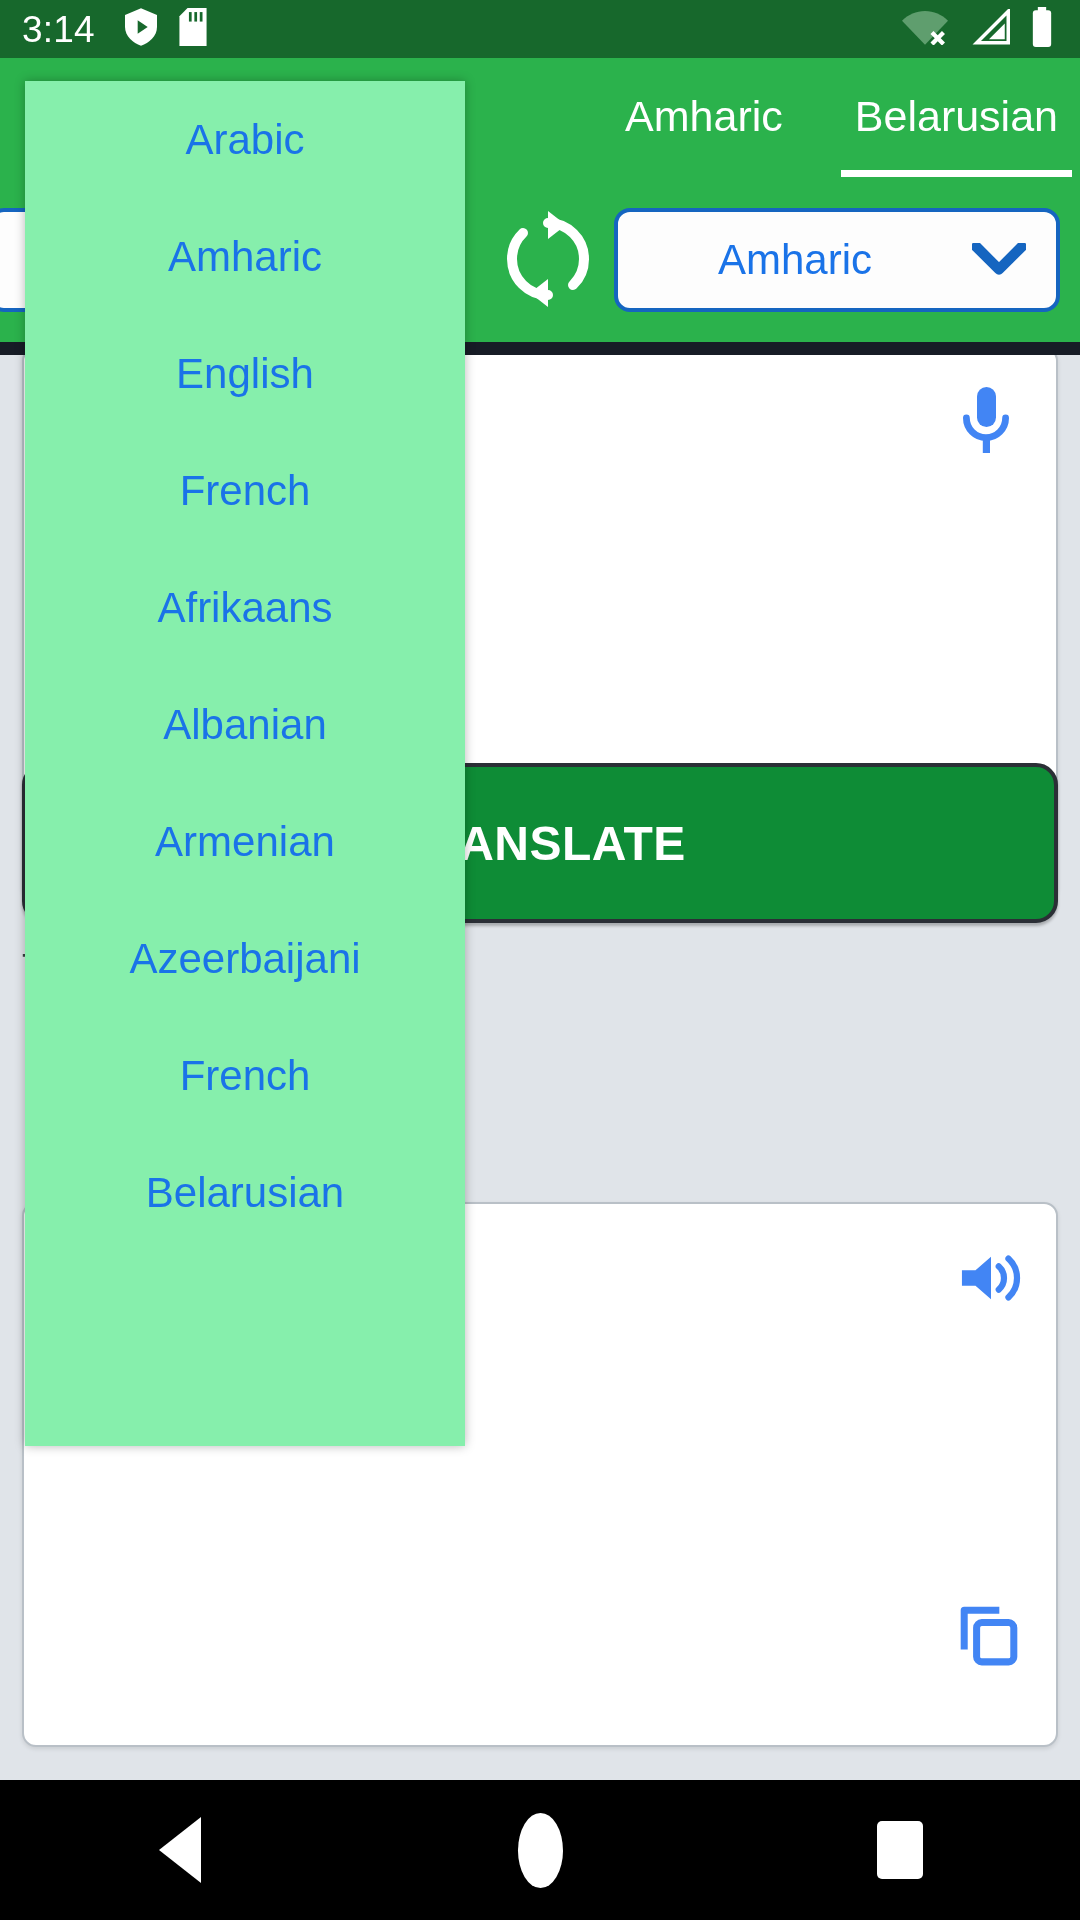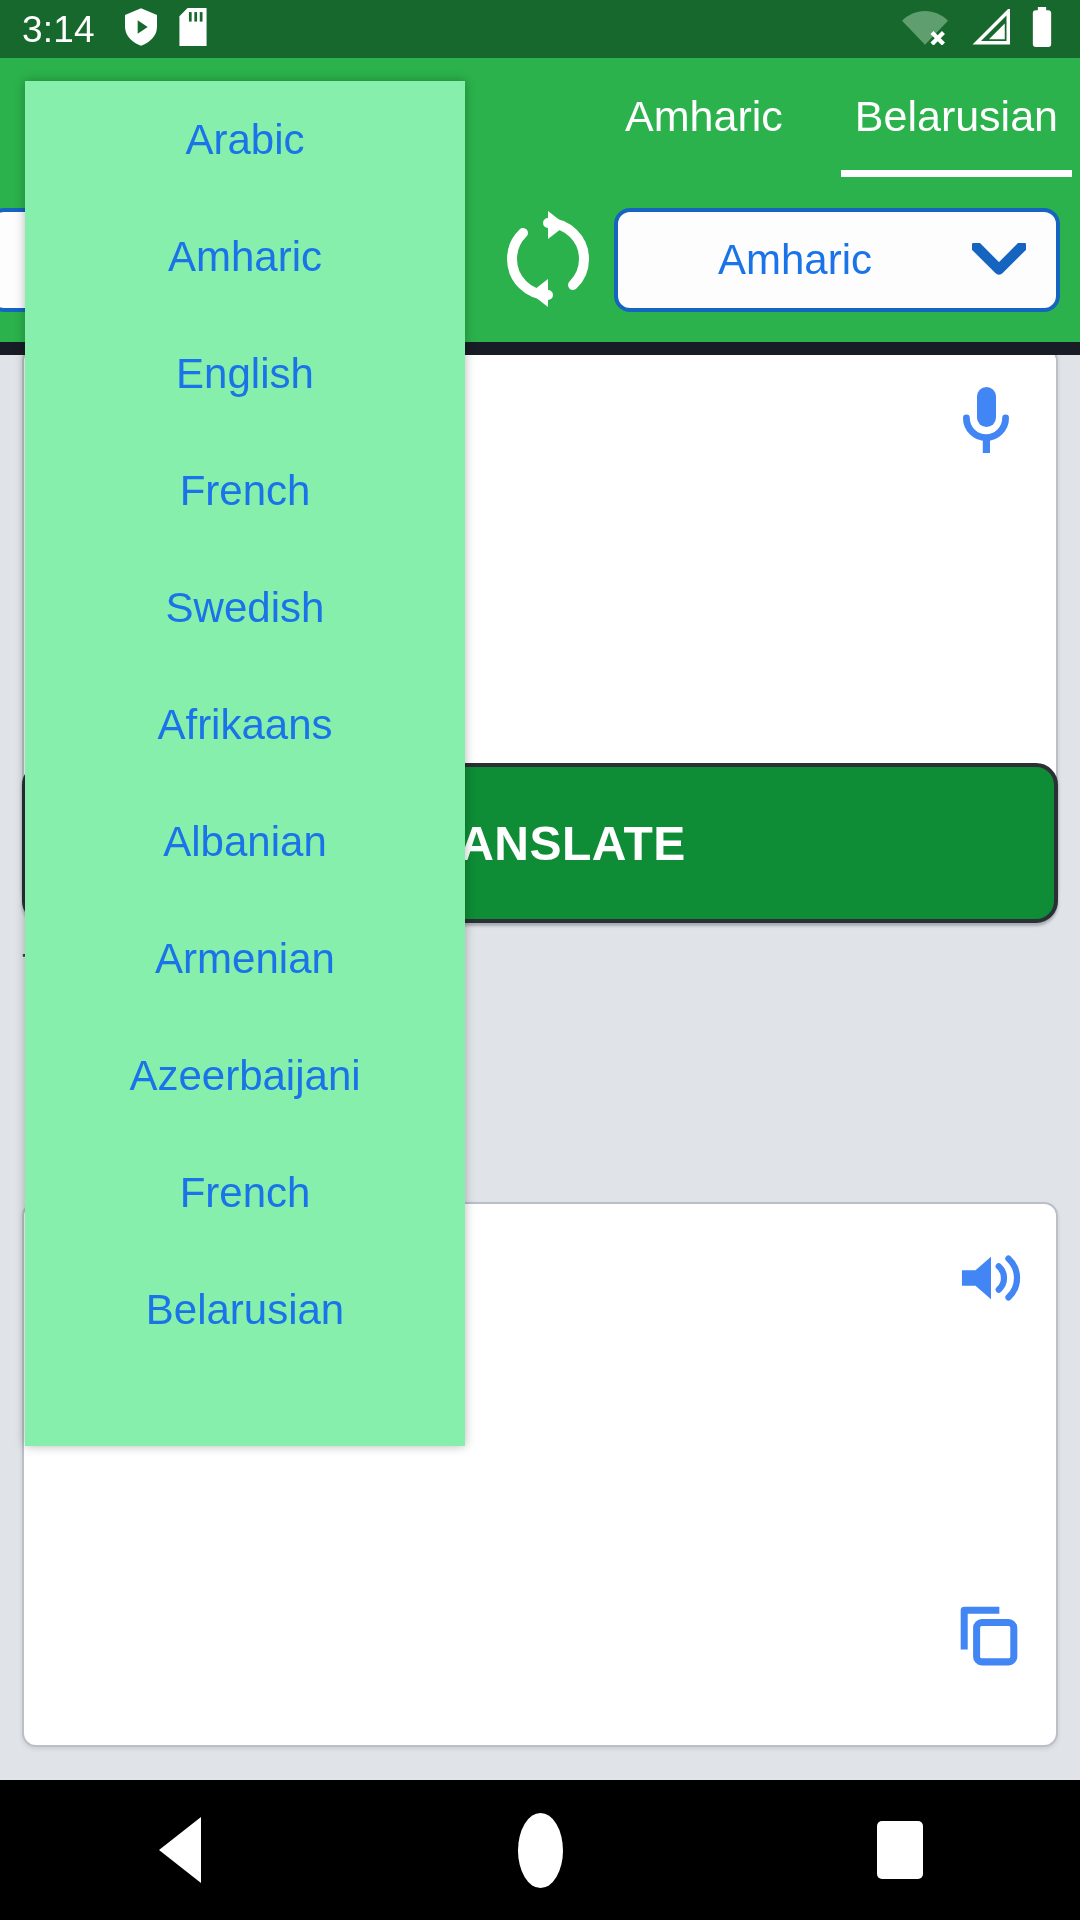--- a/index.html
+++ b/index.html
@@ -310,21 +310,20 @@
     </div>
 
   </div>
 
   <div id="dropdown">
     <div id="dropdown-list">
         <div class="dd-item">Arabic</div>
         <div class="dd-item">Amharic</div>
         <div class="dd-item">English</div>
         <div class="dd-item">French</div>
-        <div class="dd-item">Swedish</div>
         <div class="dd-item">Afrikaans</div>
         <div class="dd-item">Albanian</div>
         <div class="dd-item">Armenian</div>
         <div class="dd-item">Azeerbaijani</div>
         <div class="dd-item">French</div>
         <div class="dd-item">Belarusian</div>
       </div>
   </div>
 
   <div id="navbar">

